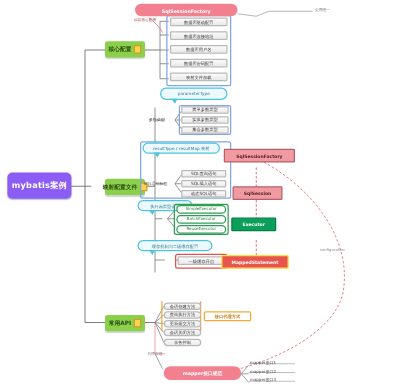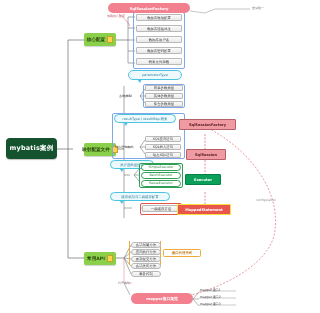--- a/index.html
+++ b/index.html
@@ -11,21 +11,21 @@
     position:relative;
   }
   #map{position:absolute;left:0;top:0;width:310px;height:313px;}
   svg.lines{position:absolute;left:0;top:0;width:310px;height:313px;pointer-events:none;}
 
   .node{position:absolute;box-sizing:border-box;white-space:nowrap;
         display:flex;align-items:center;justify-content:center;}
 
   
   .root{
-    background:#14532d;color:#fff;border-radius:4px;
+    background:#8b5cf6;color:#fff;border-radius:4px;
     font-size:6.5px;font-weight:bold;letter-spacing:.2px;
     box-shadow:0 1px 1px rgba(0,0,0,.25);
     text-align:center;
   }
   
   .branch{
     background:#8bd04a;color:#2d4a12;border-radius:2px;
     font-size:4.6px;font-weight:bold;
     padding:0 2px;gap:2px;
     box-shadow:0 1px 1px rgba(0,0,0,.18);

